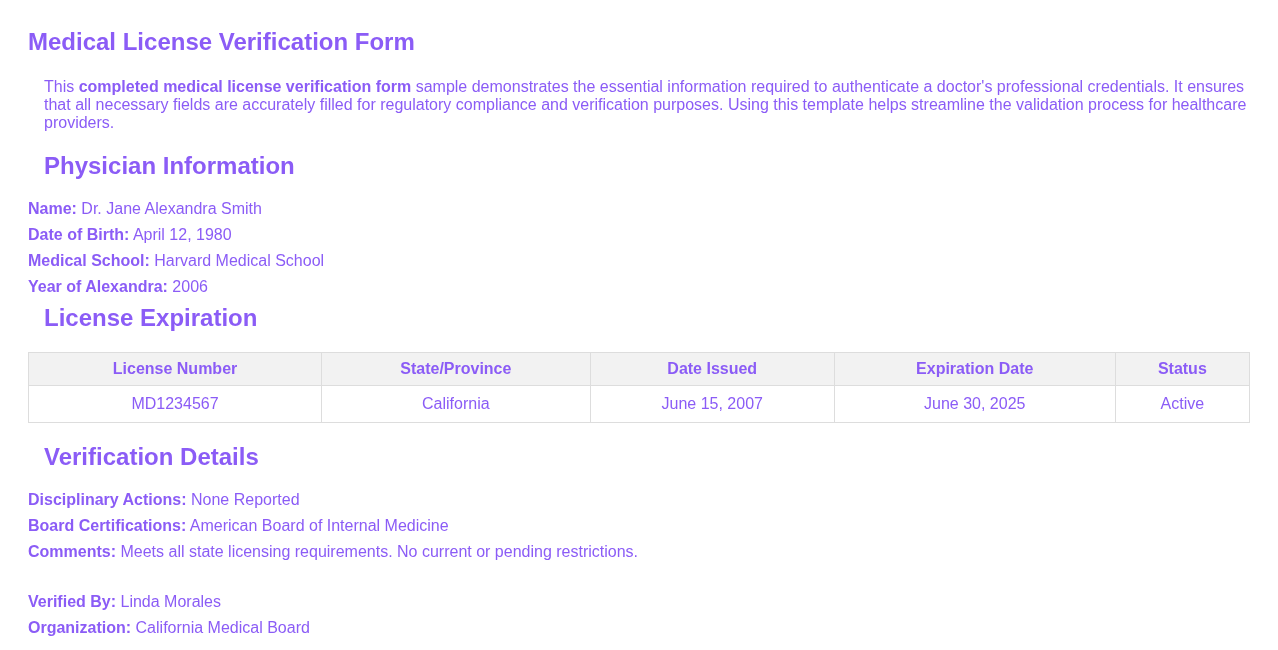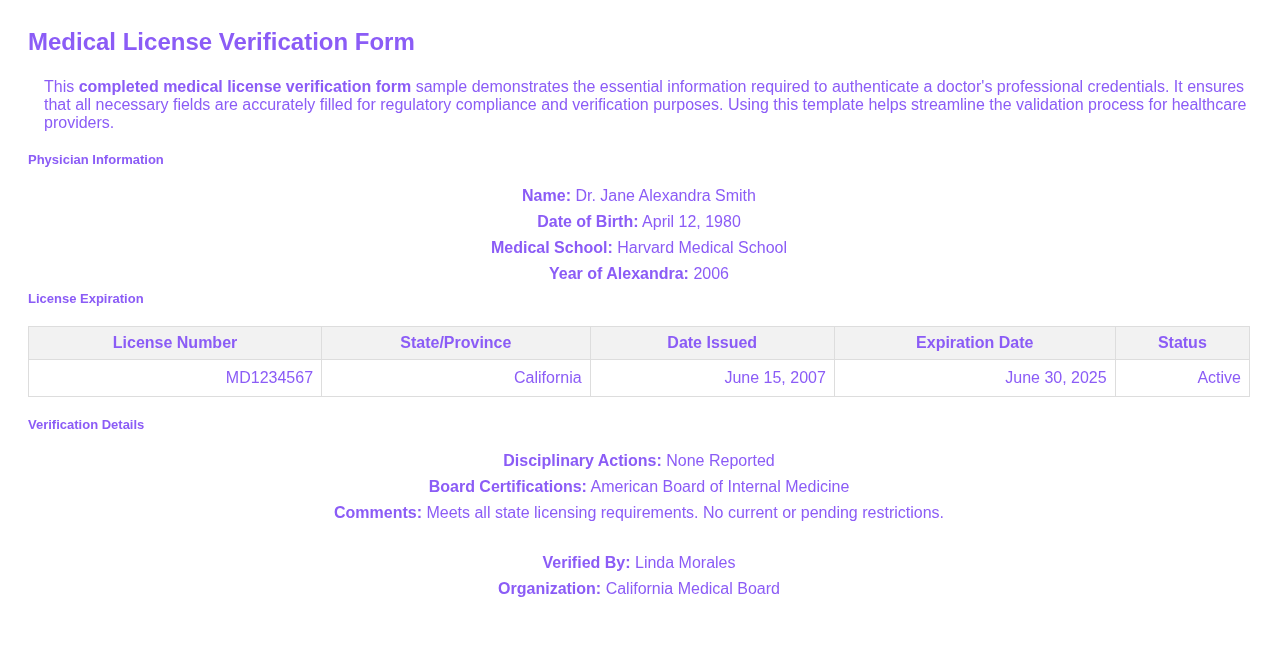--- a/index.html
+++ b/index.html
@@ -21,48 +21,47 @@
   }
   h1.doc-title {
     font-size: 24px;
     font-weight: bold;
     margin: 0 0 22px 0;
   }
   p.intro {
     margin: 0 0 20px 16px;
   }
   h2.section-heading {
-    font-size: 13px;
+    font-size: 24px;
     font-weight: bold;
-    margin: 8px 0 20px 0;
+    margin: 8px 0 20px 16px;
   }
   .field {
     margin: 8px 0 7px 0;
-    text-align: center;
   }
   .field strong {
     font-weight: bold;
   }
   table.license-table {
     width: 100%;
     border-collapse: collapse;
     margin: 0 0 20px 0;
     font-size: 16px;
   }
   table.license-table th {
     background: #f2f2f2;
     border: 1px solid #dddddd;
     padding: 7px 8px;
     text-align: center;
     font-weight: bold;
   }
   table.license-table td {
     border: 1px solid #dddddd;
     padding: 9px 8px;
-    text-align: right;
+    text-align: center;
   }
   .col-license  { width: 24%; }
   .col-state    { width: 22%; }
   .col-issued   { width: 20%; }
   .col-expires  { width: 23%; }
   .col-status   { width: 11%; }
   .signature-block {
     margin-top: 32px;
   }
 </style>

